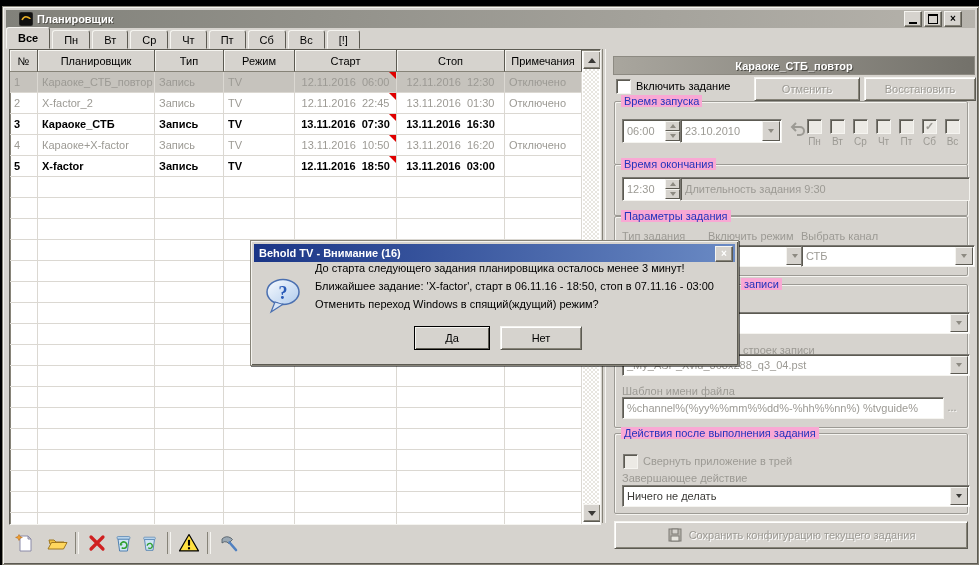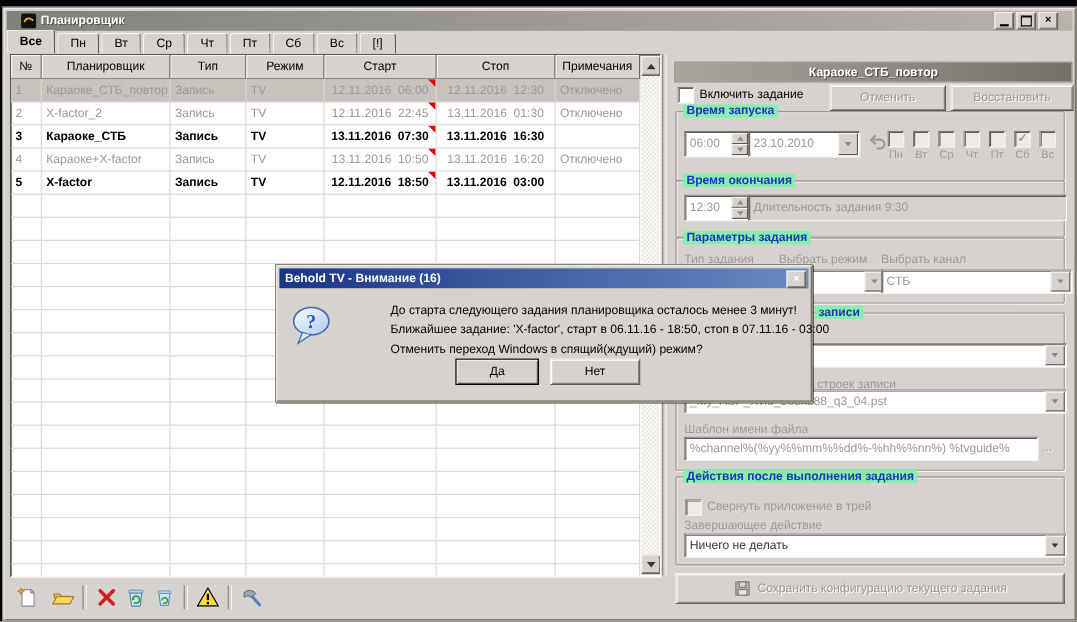--- a/index.html
+++ b/index.html
@@ -49,21 +49,21 @@
   .tri-up-b{width:0;height:0;border-left:4px solid transparent;border-right:4px solid transparent;border-bottom:5px solid #3a3936;}
   .tri-down-b{width:0;height:0;border-left:4px solid transparent;border-right:4px solid transparent;border-top:5px solid #3a3936;}
   .divider{position:absolute;left:599px;top:42px;width:2px;height:474px;border-left:1px solid #868378;border-right:1px solid #f5f4f0;}
   
   .panel{position:absolute;left:606px;top:42px;width:367px;height:512px;}
   .abs{position:absolute;}
   .task-head{left:4px;top:7px;width:360px;height:17px;background:linear-gradient(to right,#a9a69e,#73716a);
              color:#fff;font-weight:bold;display:flex;align-items:center;justify-content:center;
              text-shadow:1px 1px 0 #4a4943;border:1px solid #8d8a82;}
   .grp{border:1px solid #9c9a94;border-radius:2px;box-shadow:inset 1px 1px 0 #f5f4f0,1px 1px 0 #f5f4f0;}
-  .legend{position:absolute;top:-7px;left:6px;background:#86efac;padding:0 3px;color:#2233bb;white-space:nowrap;font-weight:bold;}
+  .legend{position:absolute;top:-7px;left:6px;background:#f9a8d4;padding:0 3px;color:#2233bb;white-space:nowrap;}
   .cb{width:13px;height:13px;background:#fff;border:1px solid;border-color:#7c7a74 #f5f4f0 #f5f4f0 #7c7a74;
       box-shadow:inset 1px 1px 0 #5c5a52;display:flex;align-items:center;justify-content:center;}
   .cb.dis{background:#eceae5;}
   .check{color:#9c9a94;font-weight:bold;font-size:11px;line-height:1;}
   .btn{background:#d6d3ce;border:1px solid;border-color:#f5f4f0 #5c5a52 #5c5a52 #f5f4f0;
        box-shadow:inset 1px 1px 0 #fff,inset -1px -1px 0 #868378;
        display:flex;align-items:center;justify-content:center;}
   .dis-txt{color:#9c9a94;text-shadow:1px 1px 0 #fff;text-align:right;}
   .field{background:#fff;border:1px solid;border-color:#7c7a74 #f5f4f0 #f5f4f0 #7c7a74;
          box-shadow:inset 1px 1px 0 #5c5a52;display:flex;align-items:center;padding:0 4px;overflow:hidden;white-space:nowrap;}
@@ -84,21 +84,21 @@
   .toolbar{position:absolute;left:6px;top:522px;width:590px;height:28px;display:flex;align-items:center;}
   .tbtn{width:26px;height:24px;display:flex;align-items:center;justify-content:center;}
   .tsep{width:2px;height:22px;border-left:1px solid #868378;border-right:1px solid #f5f4f0;margin:0 5px;}
   
   .dialog{position:absolute;left:250px;top:240px;width:487px;height:124px;background:#d6d3ce;z-index:50;
           border:1px solid #868378;box-shadow:inset 1px 1px 0 #f5f4f0,inset -1px -1px 0 #5c5a52,1px 1px 0 rgba(0,0,0,.55);}
   .dlg-title{position:absolute;left:3px;top:3px;right:3px;height:18px;
              background:linear-gradient(to right,#1a3586,#6a8ac4);color:#fff;font-weight:bold;
              display:flex;align-items:center;padding-left:5px;}
   .dlg-close{position:absolute;right:2px;top:2px;}
-  .dlg-text{position:absolute;left:64px;top:32px;line-height:18px;white-space:nowrap;margin-left:40px;}
+  .dlg-text{position:absolute;left:64px;top:18px;line-height:18px;white-space:nowrap;}
   .dlg-btn{position:absolute;top:85px;height:22px;}
   .dlg-btn.default{border:1px solid #000;box-shadow:inset 1px 1px 0 #f5f4f0,inset -1px -1px 0 #5c5a52;}
 </style>
 </head>
 <body>
 
 <div class="window">
 
   <div class="titlebar">
     <svg width="14" height="14" viewBox="0 0 14 14">
@@ -437,21 +437,21 @@
           </span>
       </div>
       <div class="abs field gray" style="left:65px;top:12px;width:280px;height:22px;">
         <span class="ftext">Длительность задания 9:30</span>
       </div>
     </div>
 
     <div class="abs grp" style="left:5px;top:167px;width:352px;height:58px;">
       <span class="legend">Параметры задания</span>
       <span class="abs gray-lbl" style="left:7px;top:13px;">Тип задания</span>
-      <span class="abs gray-lbl" style="left:93px;top:13px;">Выбрать режим</span>
+      <span class="abs gray-lbl" style="left:93px;top:13px;">Включить режим</span>
       <span class="abs gray-lbl" style="left:186px;top:13px;">Выбрать канал</span>
       <div class="abs field" style="left:5px;top:28px;width:100px;height:20px;">
         <span class="combo-btn">
             <span class="tri-down"></span>
           </span>
       </div>
       <div class="abs field" style="left:97px;top:28px;width:84px;height:20px;">
         <span class="combo-btn">
             <span class="tri-down"></span>
           </span>

